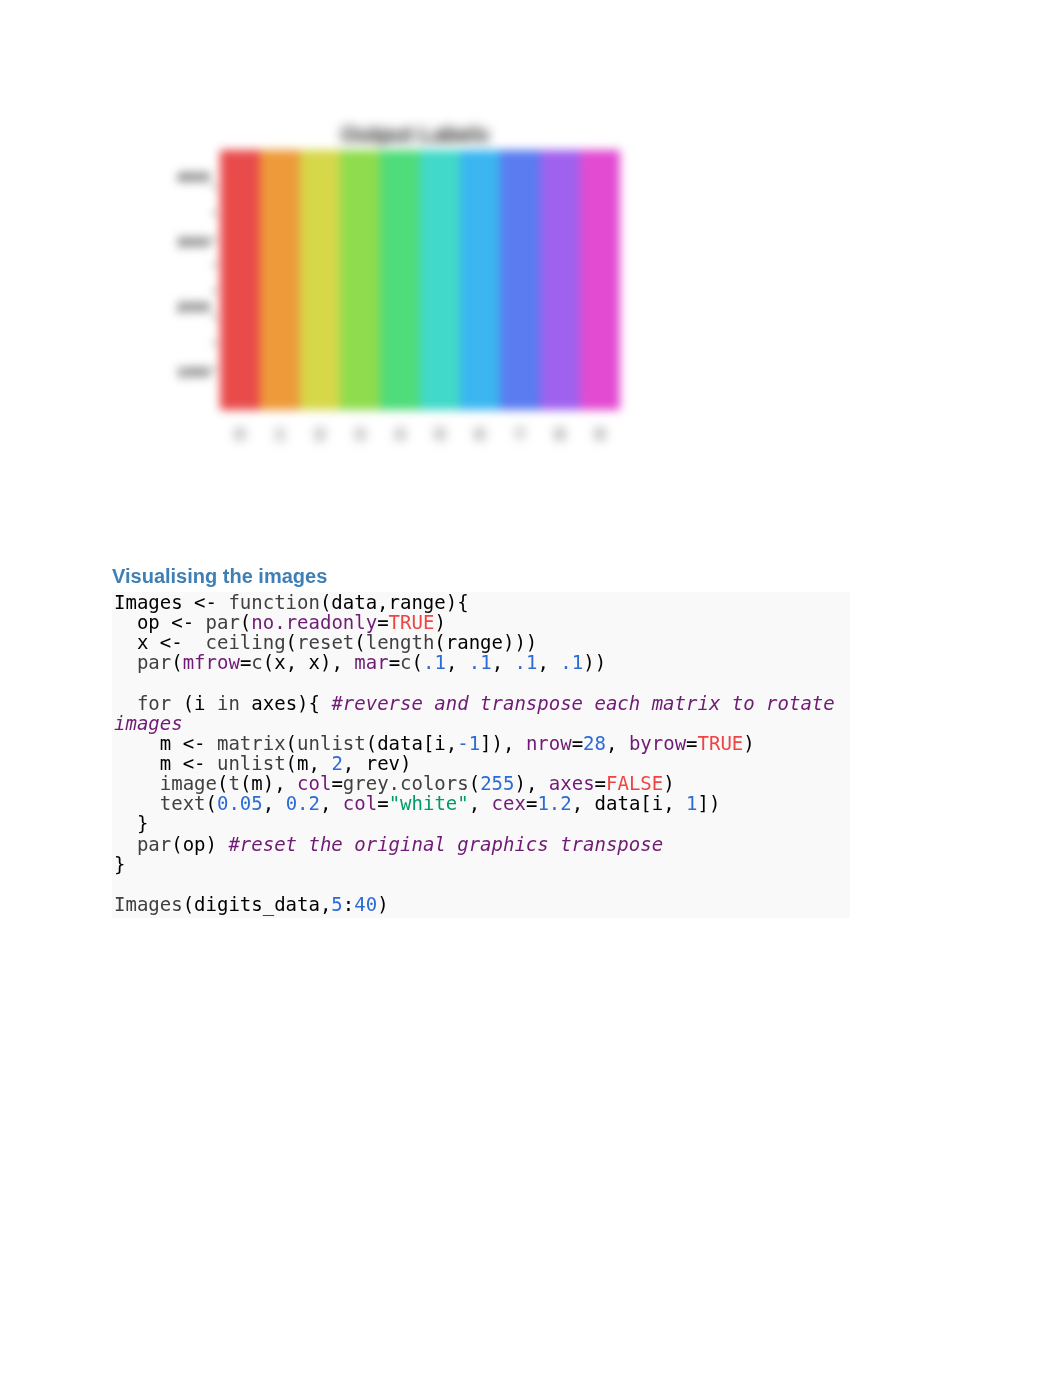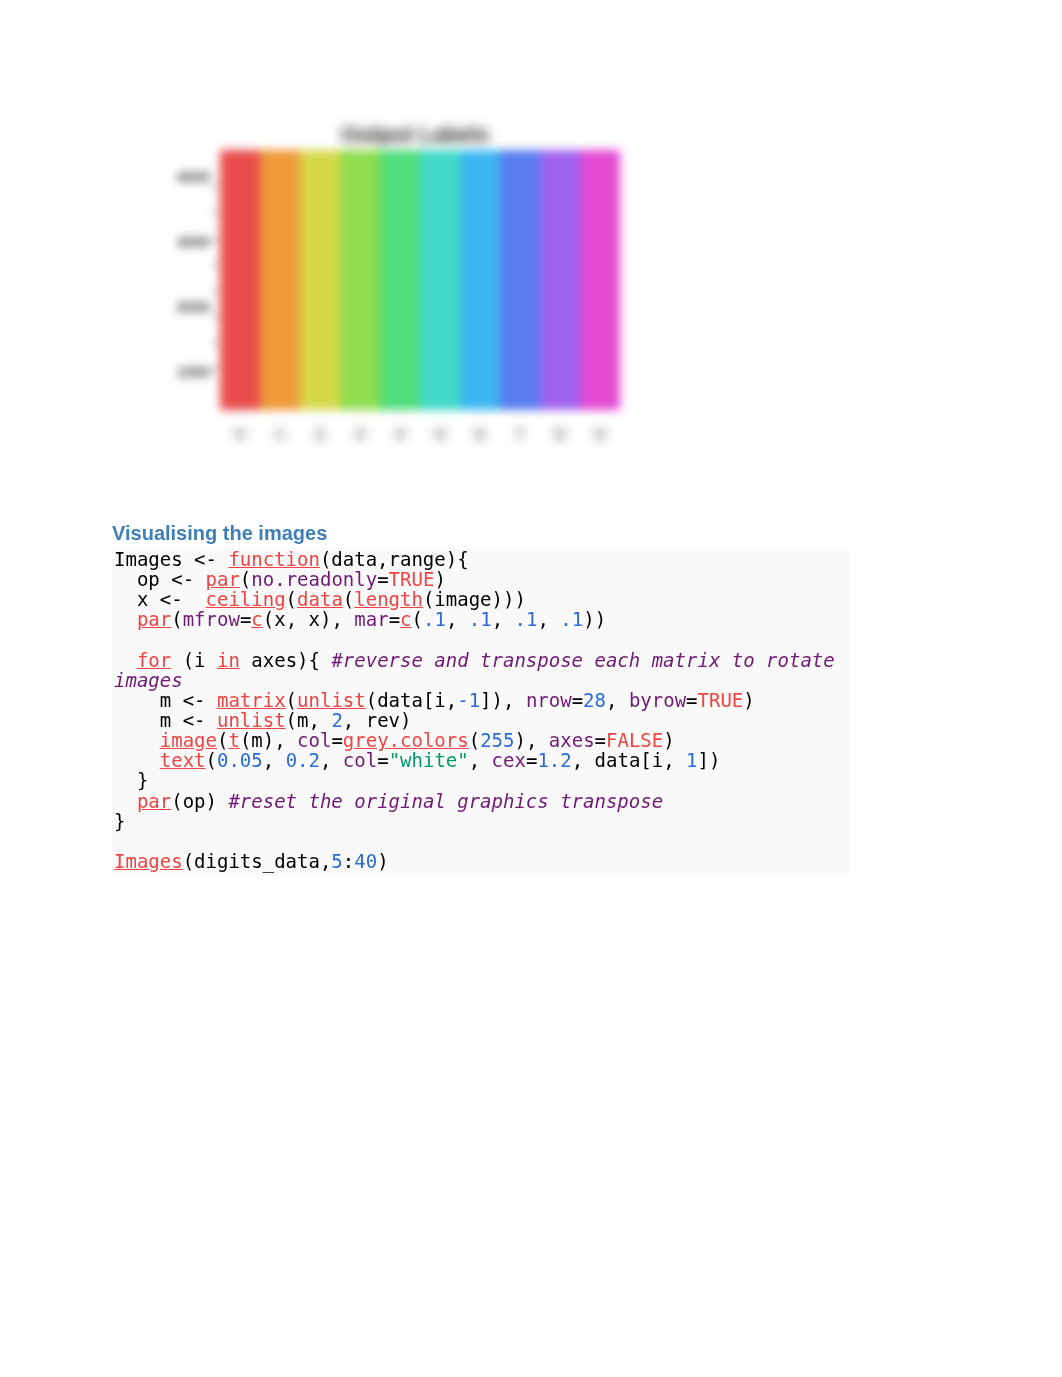--- a/index.html
+++ b/index.html
@@ -93,37 +93,37 @@
     color: #3a3a3a;
     filter: blur(6px);
     font-weight: 700;
   }
 
   
   .section-heading {
     color: #3f7fb5;
     font-weight: 700;
     font-size: 20px;
-    margin: 52px 0 4px 112px;
+    margin: 95px 0 4px 112px;
     font-family: "Segoe UI", Arial, sans-serif;
   }
 
   
   .code-block {
     background: #f9f9f9;
     margin: 0 212px 0 112px;
     padding: 0 4px 4px 2px;
     font-family: "Menlo", "Consolas", "DejaVu Sans Mono", monospace;
     font-size: 19px;
     line-height: 1.06;
     white-space: pre-wrap;
     color: #000000;
   }
   .tok-black  { color: #000000; text-align: center; }
-  .tok-blue   { color: #ef4444; text-decoration: underline; }
+  .tok-blue   { color: #404040; }
   .tok-teal   { color: #701a75; }
   .tok-num    { color: #2a6bd6; }
   .tok-str    { color: #009a66; }
   .tok-bool   { color: #ef4444; }
   .tok-comment{ color: #701a75; font-style: italic; }
 </style>
 </head>
 <body>
 <div class="page">
 
@@ -169,21 +169,21 @@
         <span class="x-tick">8</span>
         <span class="x-tick">9</span>
       </div>
     </div>
   </div>
 
   <div class="section-heading">Visualising the images</div>
 
   <pre class="code-block"><span class="tok-black">Images &lt;- </span><span class="tok-blue">function</span><span class="tok-black">(data,range){</span>
 <span class="tok-black">  op &lt;- </span><span class="tok-blue">par</span><span class="tok-black">(</span><span class="tok-teal">no.readonly</span><span class="tok-black">=</span><span class="tok-bool">TRUE</span><span class="tok-black">)</span>
-<span class="tok-black">  x &lt;-  </span><span class="tok-blue">ceiling</span><span class="tok-black">(</span><span class="tok-blue">data</span><span class="tok-black">(</span><span class="tok-blue">length</span><span class="tok-black">(image)))</span>
+<span class="tok-black">  x &lt;-  </span><span class="tok-blue">ceiling</span><span class="tok-black">(</span><span class="tok-blue">reset</span><span class="tok-black">(</span><span class="tok-blue">length</span><span class="tok-black">(range)))</span>
 <span class="tok-black">  </span><span class="tok-blue">par</span><span class="tok-black">(</span><span class="tok-teal">mfrow</span><span class="tok-black">=</span><span class="tok-blue">c</span><span class="tok-black">(x, x), </span><span class="tok-teal">mar</span><span class="tok-black">=</span><span class="tok-blue">c</span><span class="tok-black">(</span><span class="tok-num">.1</span><span class="tok-black">, </span><span class="tok-num">.1</span><span class="tok-black">, </span><span class="tok-num">.1</span><span class="tok-black">, </span><span class="tok-num">.1</span><span class="tok-black">))</span>
 <span class="tok-black"></span>
 <span class="tok-black">  </span><span class="tok-blue">for</span><span class="tok-black"> (i </span><span class="tok-blue">in</span><span class="tok-black"> axes){ </span><span class="tok-comment">#reverse and transpose each matrix to rotate images</span>
 <span class="tok-black">    m &lt;- </span><span class="tok-blue">matrix</span><span class="tok-black">(</span><span class="tok-blue">unlist</span><span class="tok-black">(data[i,</span><span class="tok-num">-1</span><span class="tok-black">]), </span><span class="tok-teal">nrow</span><span class="tok-black">=</span><span class="tok-num">28</span><span class="tok-black">, </span><span class="tok-teal">byrow</span><span class="tok-black">=</span><span class="tok-bool">TRUE</span><span class="tok-black">)</span>
 <span class="tok-black">    m &lt;- </span><span class="tok-blue">unlist</span><span class="tok-black">(m, </span><span class="tok-num">2</span><span class="tok-black">, rev)</span>
 <span class="tok-black">    </span><span class="tok-blue">image</span><span class="tok-black">(</span><span class="tok-blue">t</span><span class="tok-black">(m), </span><span class="tok-teal">col</span><span class="tok-black">=</span><span class="tok-blue">grey.colors</span><span class="tok-black">(</span><span class="tok-num">255</span><span class="tok-black">), </span><span class="tok-teal">axes</span><span class="tok-black">=</span><span class="tok-bool">FALSE</span><span class="tok-black">)</span>
 <span class="tok-black">    </span><span class="tok-blue">text</span><span class="tok-black">(</span><span class="tok-num">0.05</span><span class="tok-black">, </span><span class="tok-num">0.2</span><span class="tok-black">, </span><span class="tok-teal">col</span><span class="tok-black">=</span><span class="tok-str">"white"</span><span class="tok-black">, </span><span class="tok-teal">cex</span><span class="tok-black">=</span><span class="tok-num">1.2</span><span class="tok-black">, data[i, </span><span class="tok-num">1</span><span class="tok-black">])</span>
 <span class="tok-black">  }</span>
 <span class="tok-black">  </span><span class="tok-blue">par</span><span class="tok-black">(op) </span><span class="tok-comment">#reset the original graphics transpose</span>
 <span class="tok-black">}</span>

